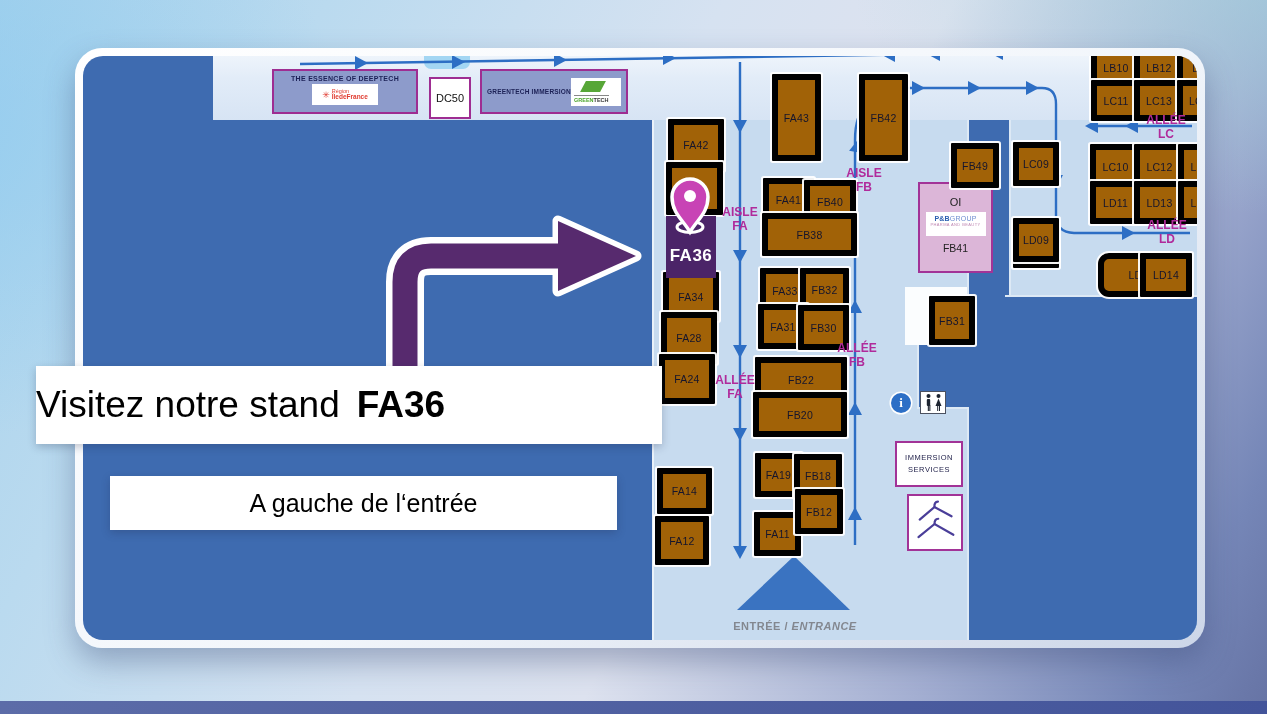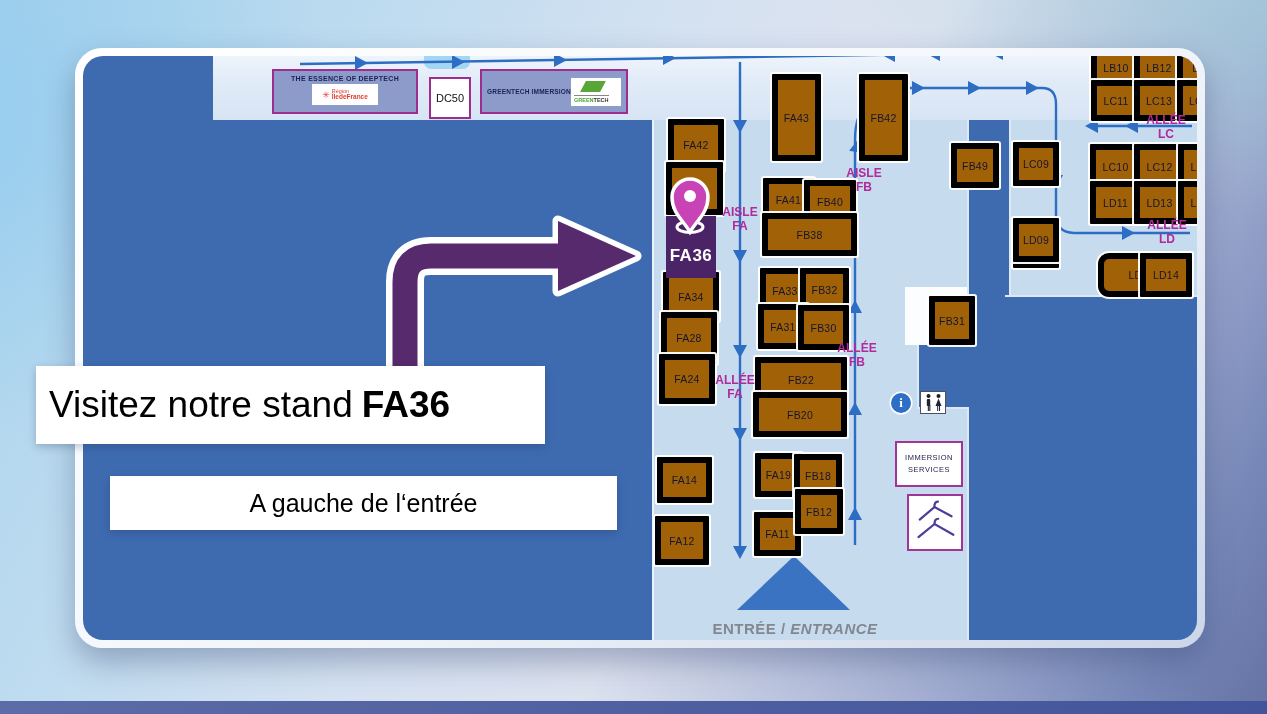--- a/index.html
+++ b/index.html
@@ -77,26 +77,26 @@
   .svc-box{position:absolute;left:895px;top:441px;width:68px;height:46px;z-index:2;background:#fff;border:2px solid #a23397;
     box-sizing:border-box;display:flex;flex-direction:column;align-items:center;justify-content:center;
     font-size:7.5px;color:#23234c;letter-spacing:.5px;line-height:1.6;}
   .cloak-box{position:absolute;left:907px;top:494px;width:56px;height:57px;z-index:2;background:#fff;border:2px solid #a23397;box-sizing:border-box;}
   .info-icon{position:absolute;left:891px;top:393px;width:20px;height:20px;z-index:2;border-radius:50%;
     background:#2d6fc6;color:#fff;font-weight:bold;font-size:13px;display:flex;align-items:center;justify-content:center;
     font-family:"Liberation Serif",serif;box-shadow:0 0 0 1.5px #fff;}
   .wc-box{position:absolute;left:920px;top:391px;width:26px;height:23px;z-index:2;background:#fff;border:1px solid #4b5160;box-sizing:border-box;}
   
   .entrance-label{position:absolute;left:700px;top:620px;width:190px;z-index:1;text-align:center;
-    font-size:15px;font-weight:bold;color:#83878f;letter-spacing:.5px;}
+    font-size:11px;font-weight:bold;color:#83878f;letter-spacing:.5px;}
   .entrance-label .italic{font-style:italic;}
   
   .overlay-box{position:absolute;z-index:10;background:#fff;box-shadow:0 3px 8px rgba(30,40,70,.25);}
-  .overlay-line1{left:36px;top:366px;width:509px;height:78px;display:flex;align-items:center;
-    font-size:37px;color:#000;padding-left:13px;box-sizing:border-box;}
+  .overlay-line1{left:36px;top:366px;width:626px;height:78px;display:flex;align-items:center;
+    font-size:37px;color:#000;box-sizing:border-box;gap:8px;}
   .overlay-line1 b{margin-left:9px;}
   .overlay-line2{left:110px;top:476px;width:507px;height:54px;display:flex;align-items:center;justify-content:center;
     font-size:25px;color:#000;}
 </style>
 </head>
 <body>
 
 <div class="card">
   <div class="map">
     <div class="stage">
@@ -159,20 +159,28 @@
       <div class="banner banner-greentech">
         <div class="gt-title">GREENTECH IMMERSION</div>
         <div class="gt-logo">
           <div class="gt-shape"></div>
           <div class="gt-text">
             <span class="gt-green">GREEN</span><span class="gt-dark">TECH</span>
           </div>
         </div>
       </div>
 
+      <div class="oi-booth">
+        <div class="oi-name">OI</div>
+        <div class="oi-logo">
+          <div class="oi-main"><span class="oi-p">P&amp;B</span><span class="oi-g">GROUP</span></div>
+          <div class="oi-sub">PHARMA AND BEAUTY</div>
+        </div>
+        <div class="oi-fb">FB41</div>
+      </div>
 
       <div class="booth-highlight">FA36</div>
 
       <div class="svc-box">
         <div>IMMERSION</div>
         <div>SERVICES</div>
       </div>
       <div class="cloak-box">
         <svg width="52" height="53" viewBox="0 0 52 53">
           <g stroke="#4a3e99" stroke-width="2.2" fill="none" stroke-linecap="round">
@@ -217,21 +225,21 @@
           <path d="M690,232 C683,220 672,213 672,197 a18,18 0 1,1 36,0 C708,213 697,220 690,232 Z" fill="#c843b5" stroke="#ffffff" stroke-width="3.5"></path>
           <circle cx="690" cy="196" r="6" fill="#ffffff"></circle>
         </g>
       </svg>
 
     <div class="booth" style="left: 668px; top: 119px; width: 44px; height: 40px;">FA42</div>
         <div class="booth" style="left: 666px; top: 162px; width: 45px; height: 41px;">FA40</div>
         <div class="booth" style="left: 663px; top: 272px; width: 44px; height: 37px;">FA34</div>
         <div class="booth" style="left: 661px; top: 312px; width: 44px; height: 40px;">FA28</div>
         <div class="booth" style="left: 659px; top: 354px; width: 44px; height: 38px;">FA24</div>
-        <div class="booth" style="left: 657px; top: 457px; width: 43px; height: 34px;">FA14</div>
+        <div class="booth" style="left: 657px; top: 468px; width: 43px; height: 34px;">FA14</div>
         <div class="booth" style="left: 655px; top: 516px; width: 42px; height: 37px;">FA12</div>
         <div class="booth" style="left: 772px; top: 74px; width: 37px; height: 75px;">FA43</div>
         <div class="booth" style="left: 811px; top: 74px; width: 37px; height: 75px; margin-left: 48px;">FB42</div>
         <div class="booth" style="left: 763px; top: 178px; width: 39px; height: 32px;">FA41</div>
         <div class="booth" style="left: 804px; top: 180px; width: 40px; height: 31px;">FB40</div>
         <div class="booth" style="left: 762px; top: 213px; width: 83px; height: 31px;">FB38</div>
         <div class="booth" style="left: 760px; top: 268px; width: 38px; height: 33px;">FA33</div>
         <div class="booth" style="left: 800px; top: 268px; width: 37px; height: 32px;">FB32</div>
         <div class="booth" style="left: 758px; top: 304px; width: 38px; height: 33px;">FA31</div>
         <div class="booth" style="left: 798px; top: 305px; width: 39px; height: 33px;">FB30</div>

